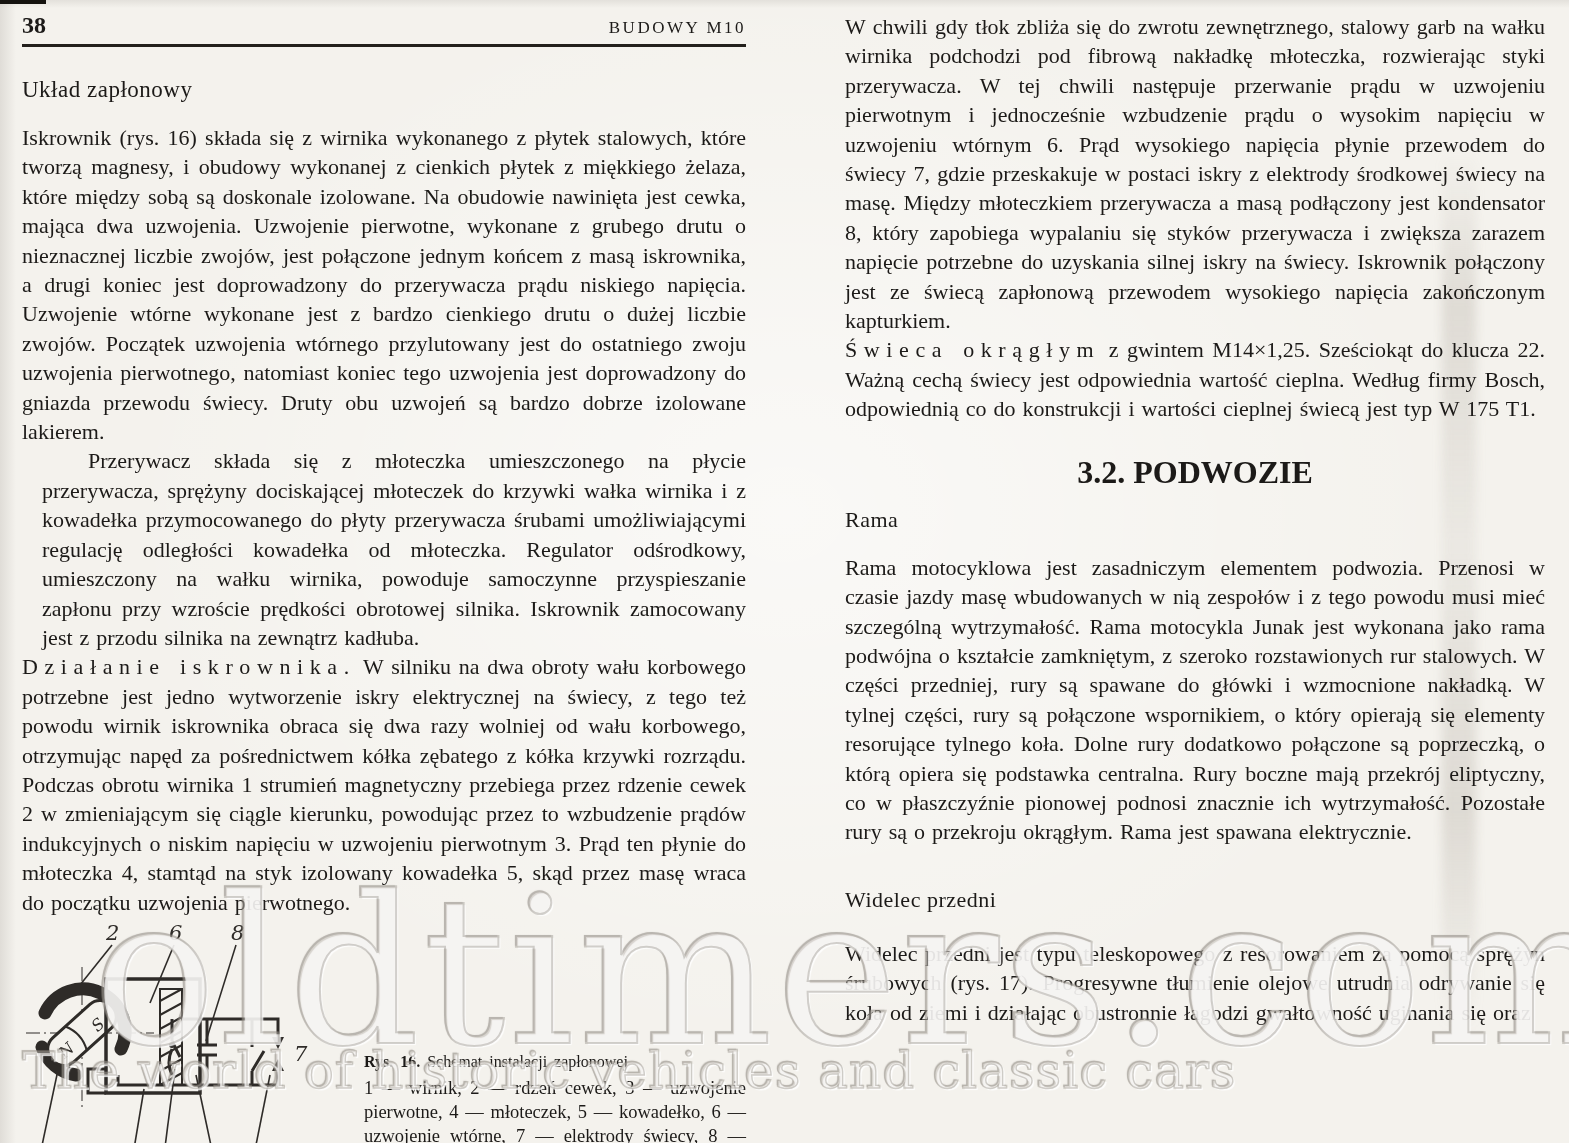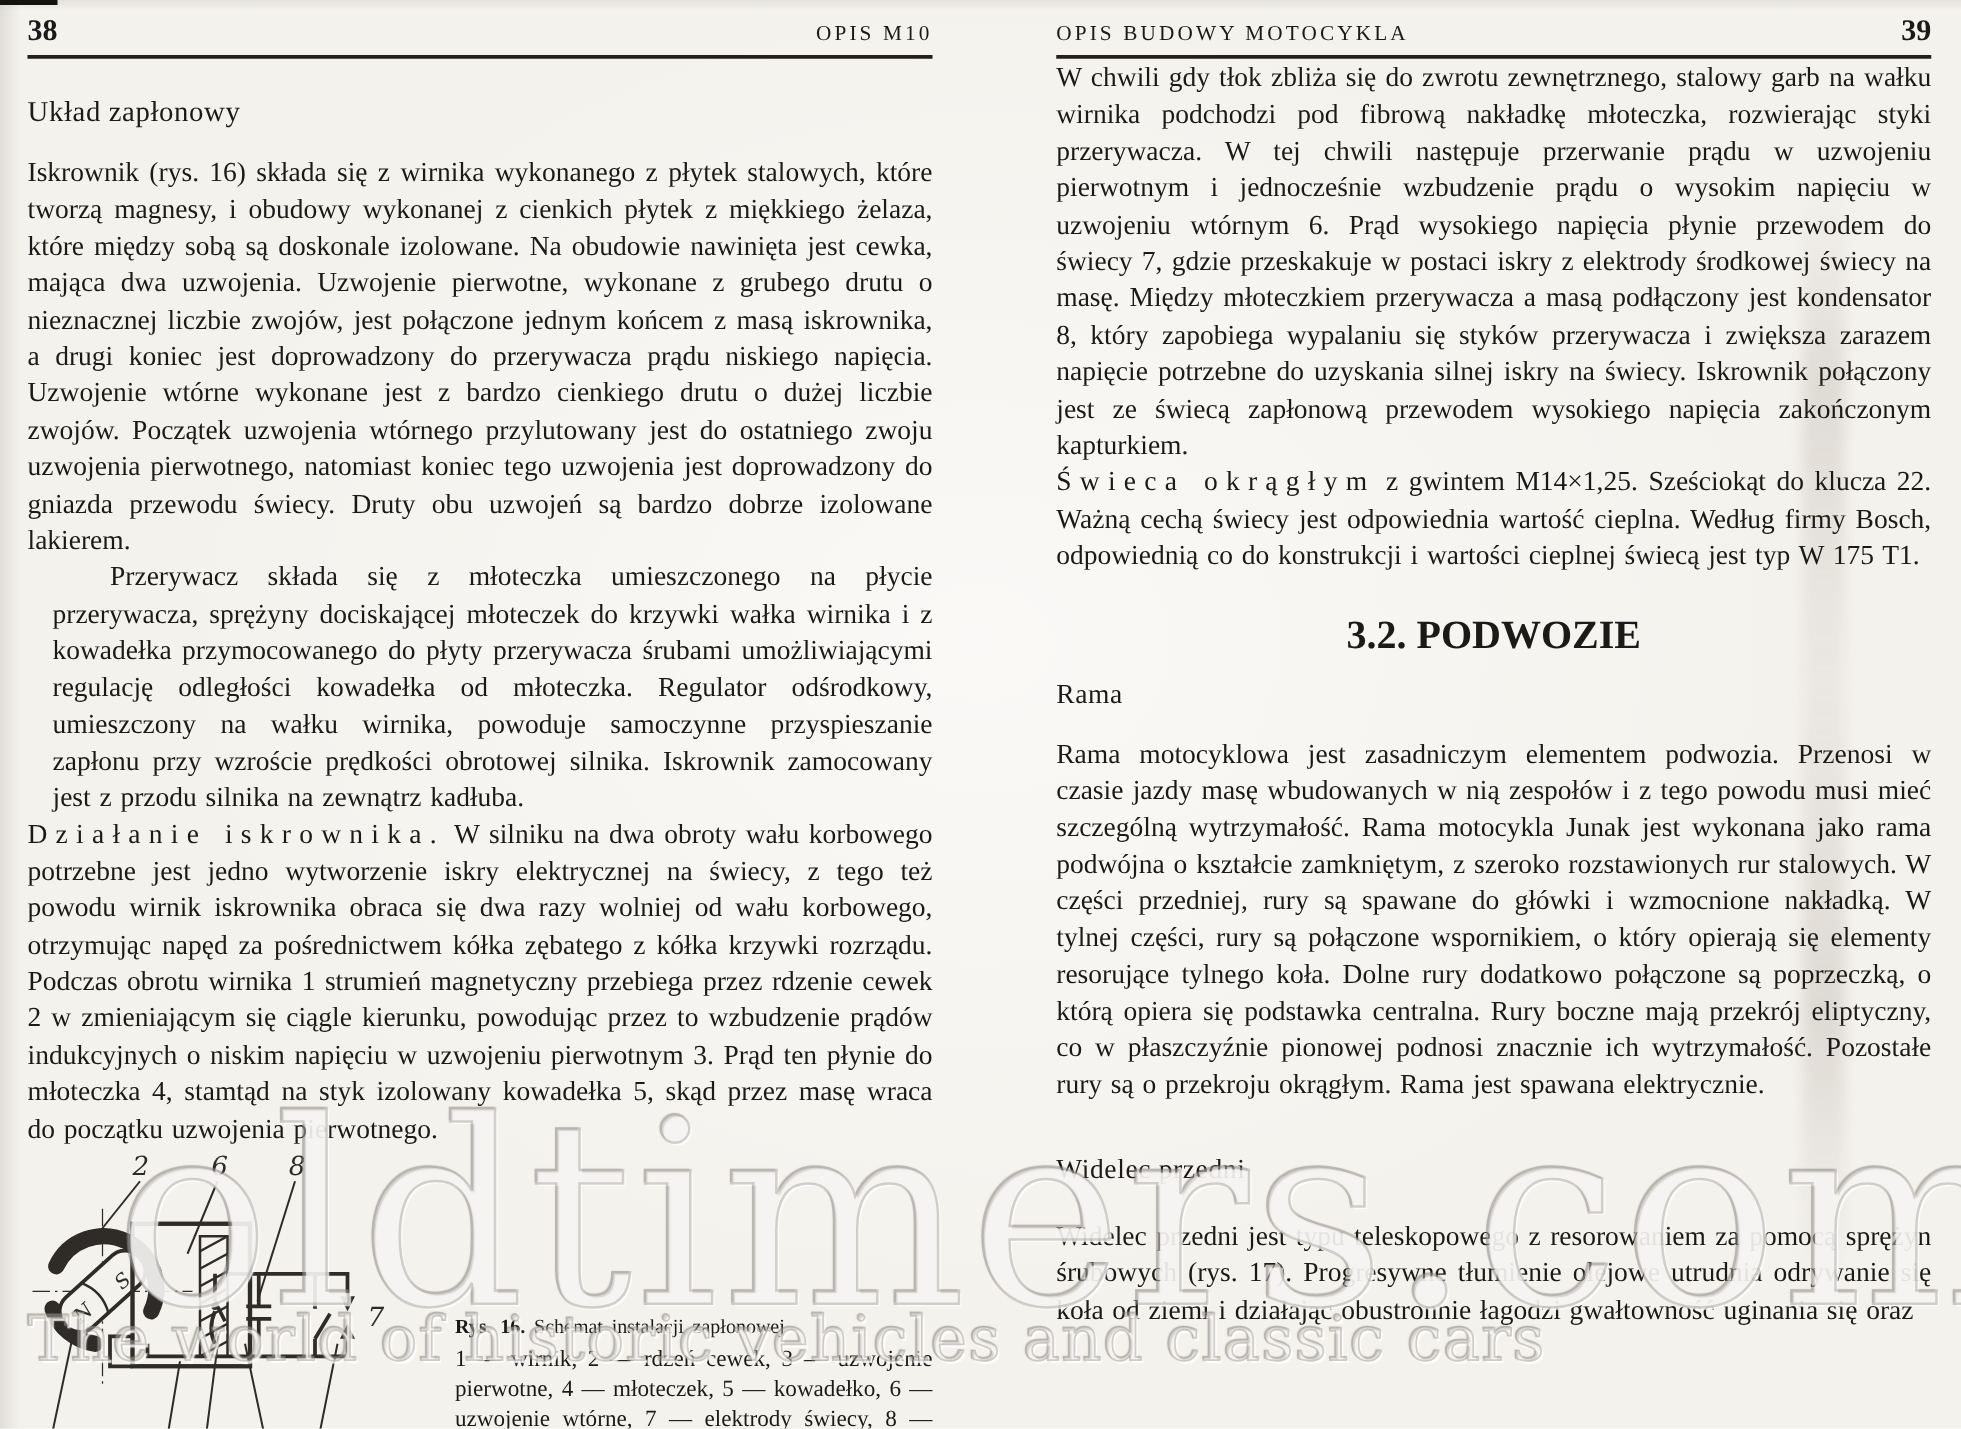--- a/index.html
+++ b/index.html
@@ -58,21 +58,21 @@
 
 <div class="canvas">
   <div class="edge-left"></div>
   <div class="edge-top"></div>
   <div class="artifact-topleft"></div>
   <div class="artifact-streak"></div>
 
   <div class="page page-left">
     <div class="pg-header">
       <span class="pg-num">38</span>
-      <span class="running">OPIS M10</span>
+      <span class="running">BUDOWY M10</span>
     </div>
 
     <h2 class="sec">Układ zapłonowy</h2>
 
     <p class="body">Iskrownik (rys. 16) składa się z wirnika wykonanego z płytek stalowych, które tworzą magnesy, i obudowy wykonanej z cienkich płytek z miękkiego żelaza, które między sobą są doskonale izolowane. Na obudowie nawinięta jest cewka, mająca dwa uzwojenia. Uzwojenie pierwotne, wykonane z grubego drutu o nieznacznej liczbie zwojów, jest połączone jednym końcem z masą iskrownika, a drugi koniec jest doprowadzony do przerywacza prądu niskiego napięcia. Uzwojenie wtórne wykonane jest z bardzo cienkiego drutu o dużej liczbie zwojów. Początek uzwojenia wtórnego przylutowany jest do ostatniego zwoju uzwojenia pierwotnego, natomiast koniec tego uzwojenia jest doprowadzony do gniazda przewodu świecy. Druty obu uzwojeń są bardzo dobrze izolowane lakierem.</p>
     <p class="body indent">Przerywacz składa się z młoteczka umieszczonego na płycie przerywacza, sprężyny dociskającej młoteczek do krzywki wałka wirnika i z kowadełka przymocowanego do płyty przerywacza śrubami umożliwiającymi regulację odległości kowadełka od młoteczka. Regulator odśrodkowy, umieszczony na wałku wirnika, powoduje samoczynne przyspieszanie zapłonu przy wzroście prędkości obrotowej silnika. Iskrownik zamocowany jest z przodu silnika na zewnątrz kadłuba.</p>
     <p class="body"><span class="spaced">Działanie iskrownika.</span><span> W silniku na dwa obroty wału korbowego potrzebne jest jedno wytworzenie iskry elektrycznej na świecy, z tego też powodu wirnik iskrownika obraca się dwa razy wolniej od wału korbowego, otrzymując napęd za pośrednictwem kółka zębatego z kółka krzywki rozrządu. Podczas obrotu wirnika 1 strumień magnetyczny przebiega przez rdzenie cewek 2 w zmieniającym się ciągle kierunku, powodując przez to wzbudzenie prądów indukcyjnych o niskim napięciu w uzwojeniu pierwotnym 3. Prąd ten płynie do młoteczka 4, stamtąd na styk izolowany kowadełka 5, skąd przez masę wraca do początku uzwojenia pierwotnego.</span></p>
 
     <div class="figure">
       <div class="fig-art">
@@ -131,24 +131,20 @@
         </svg>
       </div>
       <div class="fig-caption">
         <div class="cap-title"><b>Rys. 16.</b> <span>Schemat instalacji zapłonowej</span></div>
         <div class="cap-legend">1 — wirnik, 2 — rdzeń cewek, 3 — uzwojenie pierwotne, 4 — młoteczek, 5 — kowadełko, 6 — uzwojenie wtórne, 7 — elektrody świecy, 8 — kondensator, 9 — stacyjka z kluczykiem</div>
       </div>
     </div>
   </div>
 
   <div class="page page-right">
-    <div class="pg-header">
-      <span class="running">OPIS BUDOWY MOTOCYKLA</span>
-      <span class="pg-num">39</span>
-    </div>
 
     <p class="body gap-s">W chwili gdy tłok zbliża się do zwrotu zewnętrznego, stalowy garb na wałku wirnika podchodzi pod fibrową nakładkę młoteczka, rozwierając styki przerywacza. W tej chwili następuje przerwanie prądu w uzwojeniu pierwotnym i jednocześnie wzbudzenie prądu o wysokim napięciu w uzwojeniu wtórnym 6. Prąd wysokiego napięcia płynie przewodem do świecy 7, gdzie przeskakuje w postaci iskry z elektrody środkowej świecy na masę. Między młoteczkiem przerywacza a masą podłączony jest kondensator 8, który zapobiega wypalaniu się styków przerywacza i zwiększa zarazem napięcie potrzebne do uzyskania silnej iskry na świecy. Iskrownik połączony jest ze świecą zapłonową przewodem wysokiego napięcia zakończonym kapturkiem.</p>
     <p class="body gap-s"><span class="spaced">Świeca okrągłym</span><span> z gwintem M14×1,25. Sześciokąt do klucza 22. Ważną cechą świecy jest odpowiednia wartość cieplna. Według firmy Bosch, odpowiednią co do konstrukcji i wartości cieplnej świecą jest typ W 175 T1.</span></p>
 
     <h3 class="num-head">3.2. PODWOZIE</h3>
     <h4 class="sub-head">Rama</h4>
 
     <p class="body">Rama motocyklowa jest zasadniczym elementem podwozia. Przenosi w czasie jazdy masę wbudowanych w nią zespołów i z tego powodu musi mieć szczególną wytrzymałość. Rama motocykla Junak jest wykonana jako rama podwójna o kształcie zamkniętym, z szeroko rozstawionych rur stalowych. W części przedniej, rury są spawane do główki i wzmocnione nakładką. W tylnej części, rury są połączone wspornikiem, o który opierają się elementy resorujące tylnego koła. Dolne rury dodatkowo połączone są poprzeczką, o którą opiera się podstawka centralna. Rury boczne mają przekrój eliptyczny, co w płaszczyźnie pionowej podnosi znacznie ich wytrzymałość. Pozostałe rury są o przekroju okrągłym. Rama jest spawana elektrycznie.</p>
 
     <h4 class="sub-head" style="margin-top:40px;margin-bottom:26px;">Widelec przedni</h4>

